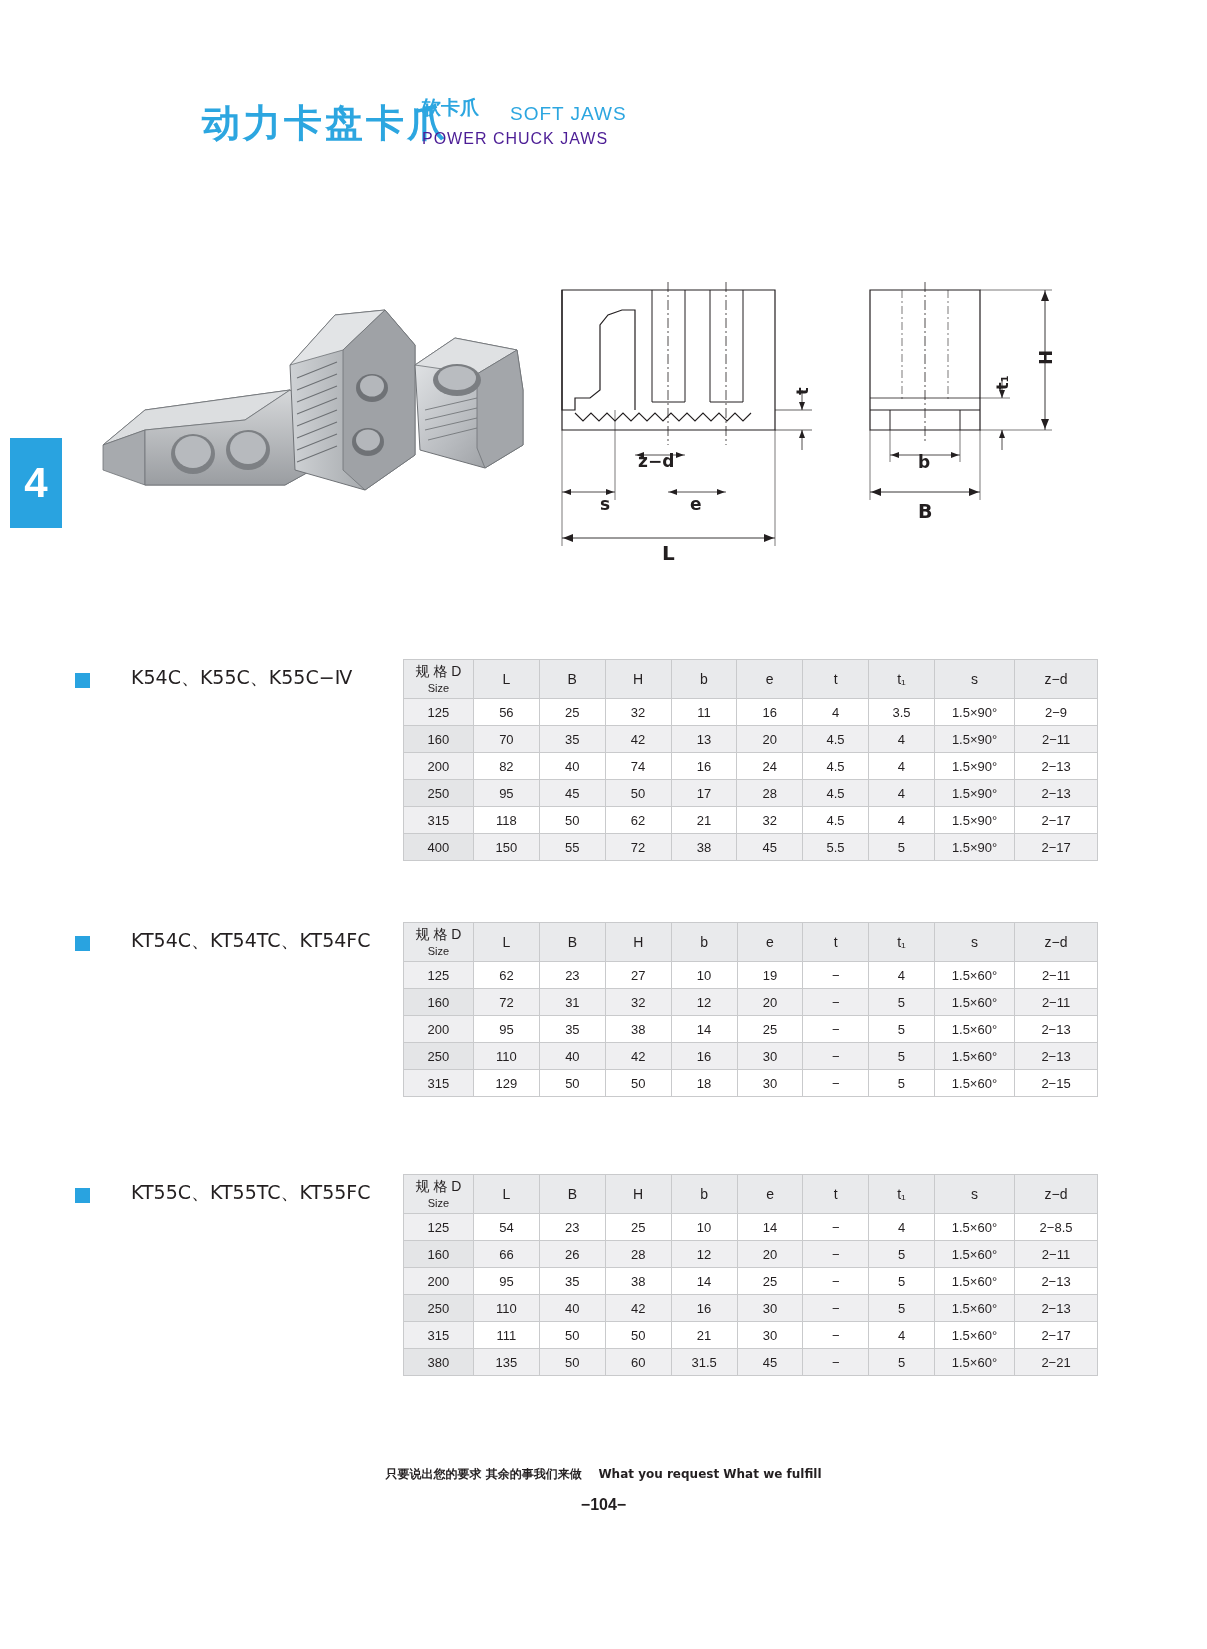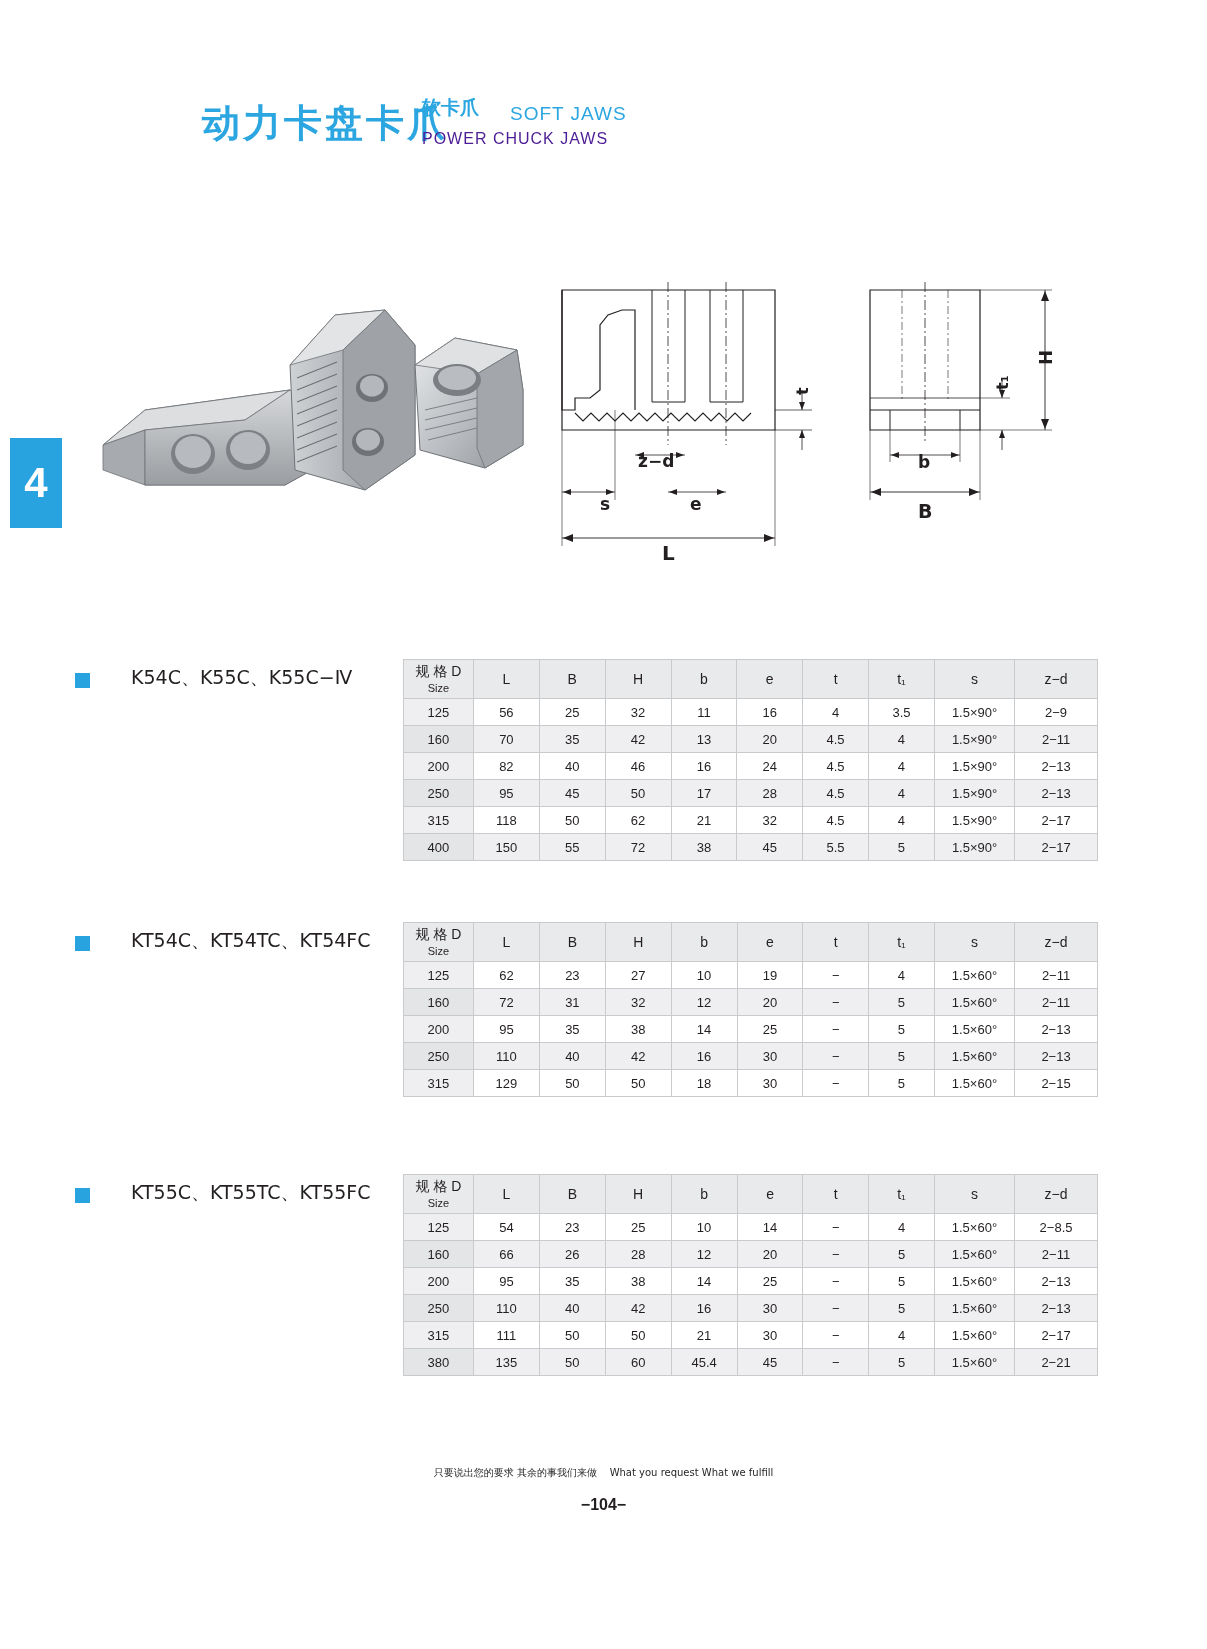--- a/index.html
+++ b/index.html
@@ -79,22 +79,23 @@
     line-height:1.15;
   }
   table.spec tbody tr:nth-child(odd) td{background:#ffffff;}
   table.spec tbody tr:nth-child(even) td{background:#efeff1;}
   table.spec td.sizecol{background:#efeff1 !important;}
   table.spec tbody tr:nth-child(even) td.sizecol{background:#e4e5e7 !important;}
   .hdr-sm{font-size:11px;}
   
   .footer-line{
     position:absolute;left:0;top:1466px;width:100%;
-    text-align:center;font-size:10px;color:#231f20;
+    text-align:center;font-size:12px;color:#231f20;
     font-family:"DejaVu Sans", sans-serif;
+    font-weight:bold;
   }
   .footer-page{
     position:absolute;left:0;top:1496px;width:100%;
     text-align:center;font-size:16px;font-weight:bold;color:#231f20;
   }
 </style>
 </head>
 <body>
 
 <div class="title-cn">动力卡盘卡爪</div>
@@ -298,21 +299,21 @@
         <td>20</td>
         <td>4.5</td>
         <td>4</td>
         <td>1.5×90°</td>
         <td>2−11</td>
       </tr>
     <tr>
         <td class="sizecol">200</td>
         <td>82</td>
         <td>40</td>
-        <td>46</td>
+        <td>74</td>
         <td>16</td>
         <td>24</td>
         <td>4.5</td>
         <td>4</td>
         <td>1.5×90°</td>
         <td>2−13</td>
       </tr>
     <tr>
         <td class="sizecol">250</td>
         <td>95</td>
@@ -517,21 +518,21 @@
         <td>−</td>
         <td>4</td>
         <td>1.5×60°</td>
         <td>2−17</td>
       </tr>
     <tr>
         <td class="sizecol">380</td>
         <td>135</td>
         <td>50</td>
         <td>60</td>
-        <td>45.4</td>
+        <td>31.5</td>
         <td>45</td>
         <td>−</td>
         <td>5</td>
         <td>1.5×60°</td>
         <td>2−21</td>
       </tr>
   </tbody>
 </table>
 
 <div class="footer-line">

